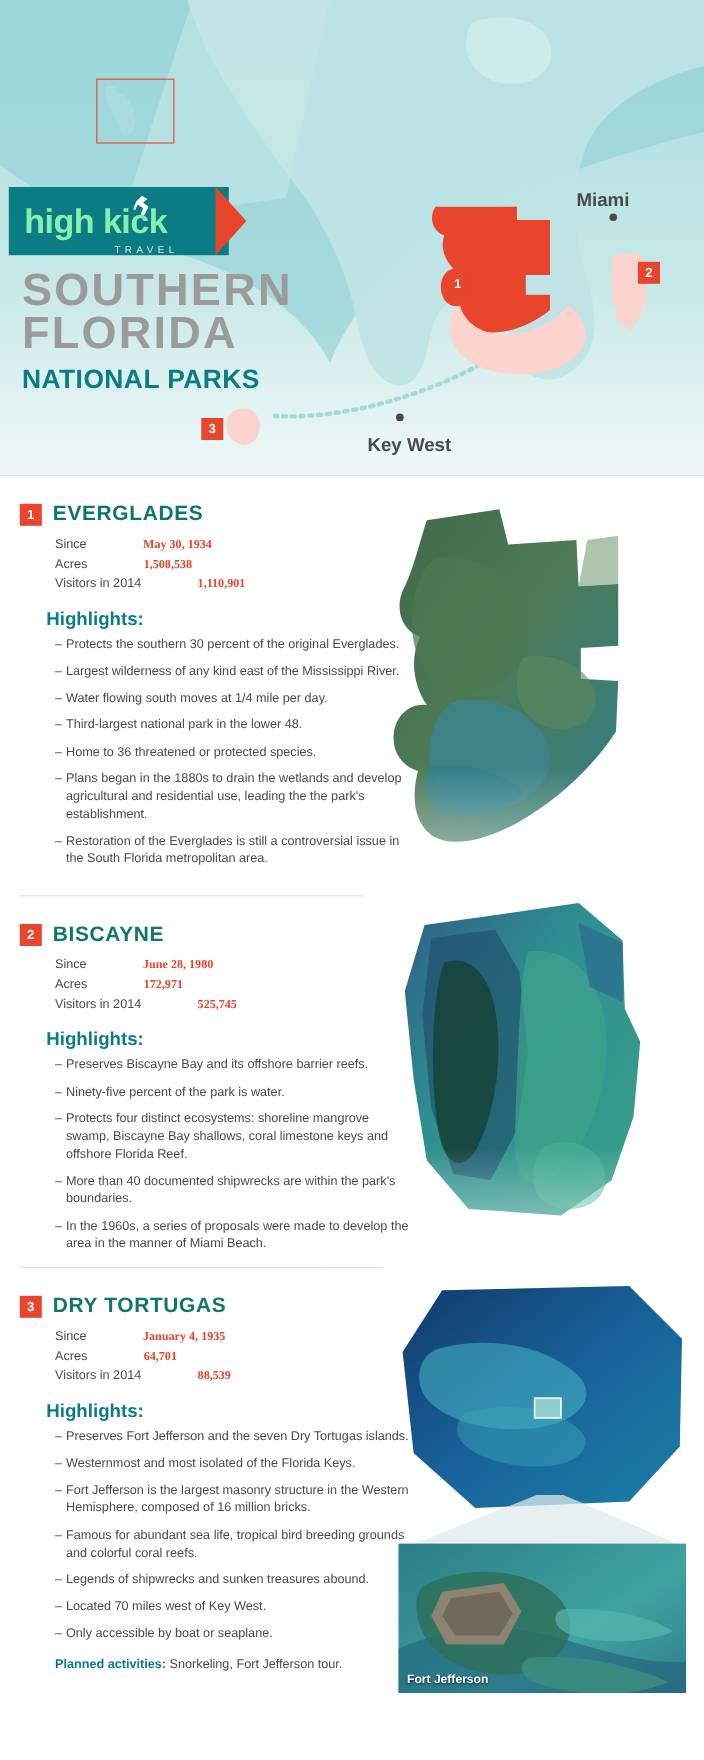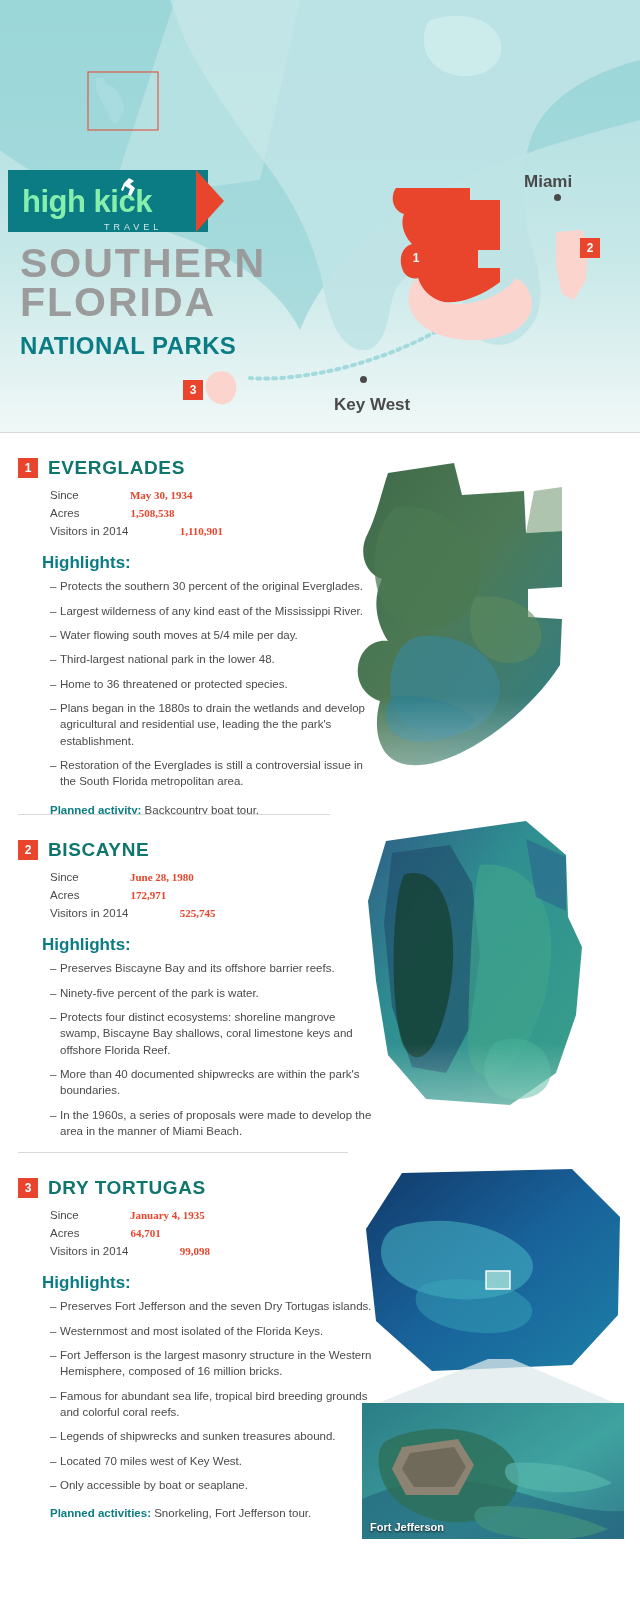--- a/index.html
+++ b/index.html
@@ -355,30 +355,26 @@
         </div>
         <div class="fact">
           <span>Visitors in 2014</span>
           <span class="val">1,110,901</span>
         </div>
       </div>
       <div class="high-label">Highlights:</div>
       <ul class="bullets">
         <li>Protects the southern 30 percent of the original Everglades.</li>
         <li>Largest wilderness of any kind east of the Mississippi River.</li>
-        <li>Water flowing south moves at 5/4 mile per day.</li>
+        <li>Water flowing south moves at 1/4 mile per day.</li>
         <li>Third-largest national park in the lower 48.</li>
         <li>Home to 36 threatened or protected species.</li>
         <li>Plans began in the 1880s to drain the wetlands and develop agricultural and residential use, leading the the park's establishment.</li>
         <li>Restoration of the Everglades is still a controversial issue in the South Florida metropolitan area.</li>
       </ul>
-      <div class="planned">
-        <b>Planned activity:</b>
-        <span>Backcountry boat tour.</span>
-      </div>
     </div>
     <div class="divider" style="bottom:0;"></div>
   </div>
 
   <div class="section" style="height:338px;">
 
     <div class="sat" style="left:330px; top:-10px; width:290px; height:330px;">
       <svg viewBox="0 0 290 330" width="290" height="330">
         <defs>
           <linearGradient id="bc1" x1="0" y1="0" x2="1" y2="1">
@@ -494,21 +490,21 @@
         <div class="fact">
           <span>Since</span>
           <span class="val">January 4, 1935</span>
         </div>
         <div class="fact">
           <span>Acres</span>
           <span class="val">64,701</span>
         </div>
         <div class="fact">
           <span>Visitors in 2014</span>
-          <span class="val">99,098</span>
+          <span class="val">88,539</span>
         </div>
       </div>
       <div class="high-label">Highlights:</div>
       <ul class="bullets">
         <li>Preserves Fort Jefferson and the seven Dry Tortugas islands.</li>
         <li>Westernmost and most isolated of the Florida Keys.</li>
         <li>Fort Jefferson is the largest masonry structure in the Western Hemisphere, composed of 16 million bricks.</li>
         <li>Famous for abundant sea life, tropical bird breeding grounds and colorful coral reefs.</li>
         <li>Legends of shipwrecks and sunken treasures abound.</li>
         <li>Located 70 miles west of Key West.</li>

